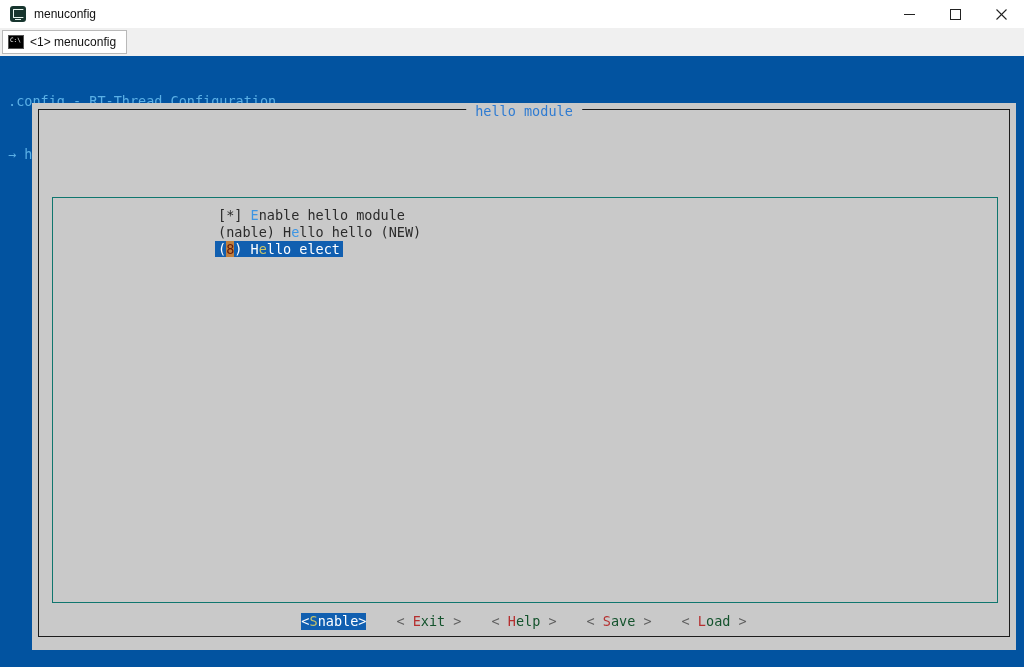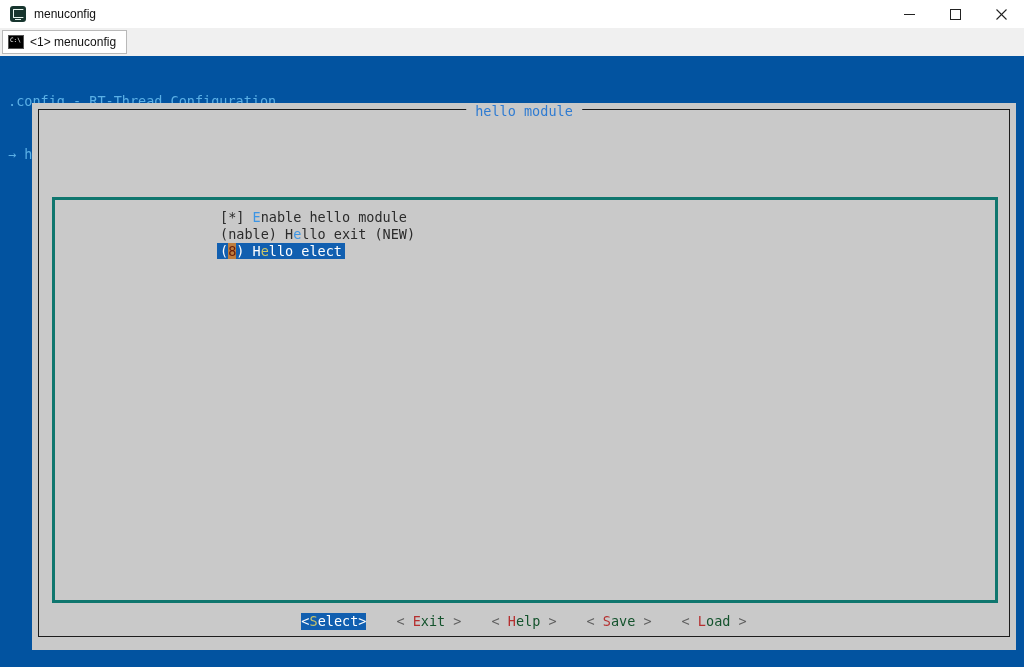--- a/index.html
+++ b/index.html
@@ -71,21 +71,21 @@
 
   
   .dialog{position:absolute;left:32px;top:32px;width:984px;height:547px;background:#c9c9c9;
           color:#2b2b2b;margin-top:15px;}
   .dialog-border{position:absolute;left:6px;top:6px;right:6px;bottom:13px;
           border:1px solid #1c1c1c;}
   .dialog-title{position:absolute;top:0px;left:50%;transform:translateX(-50%);
           background:#c9c9c9;padding:0 9px;color:#2e7bd2;line-height:17px;white-space:pre;}
   .instructions{position:absolute;left:14px;top:13px;line-height:17.5px;white-space:pre;}
   .listbox{position:absolute;left:20px;top:94px;width:946px;height:406px;
-           border:3px solid #0f766e;box-sizing:border-box;}
+           border:1px solid #0f766e;box-sizing:border-box;}
   .menu-item{position:relative;left:165px;height:17px;line-height:17px;white-space:pre;
              width:max-content;}
   .menu-item:first-child{margin-top:9px;}
   .hot-blue{color:#3c95e4;}
   .sel-row{background:#115fb0;color:#ffffff;padding:0 3px;margin-left:-3px;}
   .sel-row .hot-sel{color:#c9c56a;}
   .cursor-cell{background:#bf7f3f;color:#6b1d08;}
   .btn-row{position:absolute;left:0;top:510px;width:100%;display:flex;
            justify-content:center;gap:30px;line-height:17px;white-space:pre;}
   .tui-btn{color:#5f5f5f;}
@@ -182,27 +182,27 @@
     <div class="dialog">
       <div class="dialog-border"></div>
       <div class="dialog-title">hello module</div>
 
       <div class="instructions">
       </div>
 
       <div class="listbox">
         <div class="menu-item"><span>[*] </span><span class="hot-blue">E</span><span>nable hello module</span></div>
 
-        <div class="menu-item"><span>(nable) H</span><span class="hot-blue">e</span><span>llo exit (NEW)</span></div>
+        <div class="menu-item"><span>(nable) H</span><span class="hot-blue">e</span><span>llo hello (NEW)</span></div>
 
         <div class="menu-item"><span class="sel-row"><span>(</span><span class="cursor-cell">8</span><span>) H</span><span class="hot-sel">e</span><span>llo elect</span></span></div>
       </div>
 
       <div class="btn-row">
-        <span class="tui-btn bt-selected"><span>&lt;</span><span class="bt-hot">S</span><span class="bt-rest">elect</span><span>&gt;</span></span>
+        <span class="tui-btn bt-selected"><span>&lt;</span><span class="bt-hot">S</span><span class="bt-rest">nable</span><span>&gt;</span></span>
 
         <span class="tui-btn"><span>&lt; </span><span class="bt-hot">E</span><span class="bt-rest">xit</span><span> &gt;</span></span>
 
         <span class="tui-btn"><span>&lt; </span><span class="bt-hot">H</span><span class="bt-rest">elp</span><span> &gt;</span></span>
 
         <span class="tui-btn"><span>&lt; </span><span class="bt-hot">S</span><span class="bt-rest">ave</span><span> &gt;</span></span>
 
         <span class="tui-btn"><span>&lt; </span><span class="bt-hot">L</span><span class="bt-rest">oad</span><span> &gt;</span></span>
       </div>
     </div>

